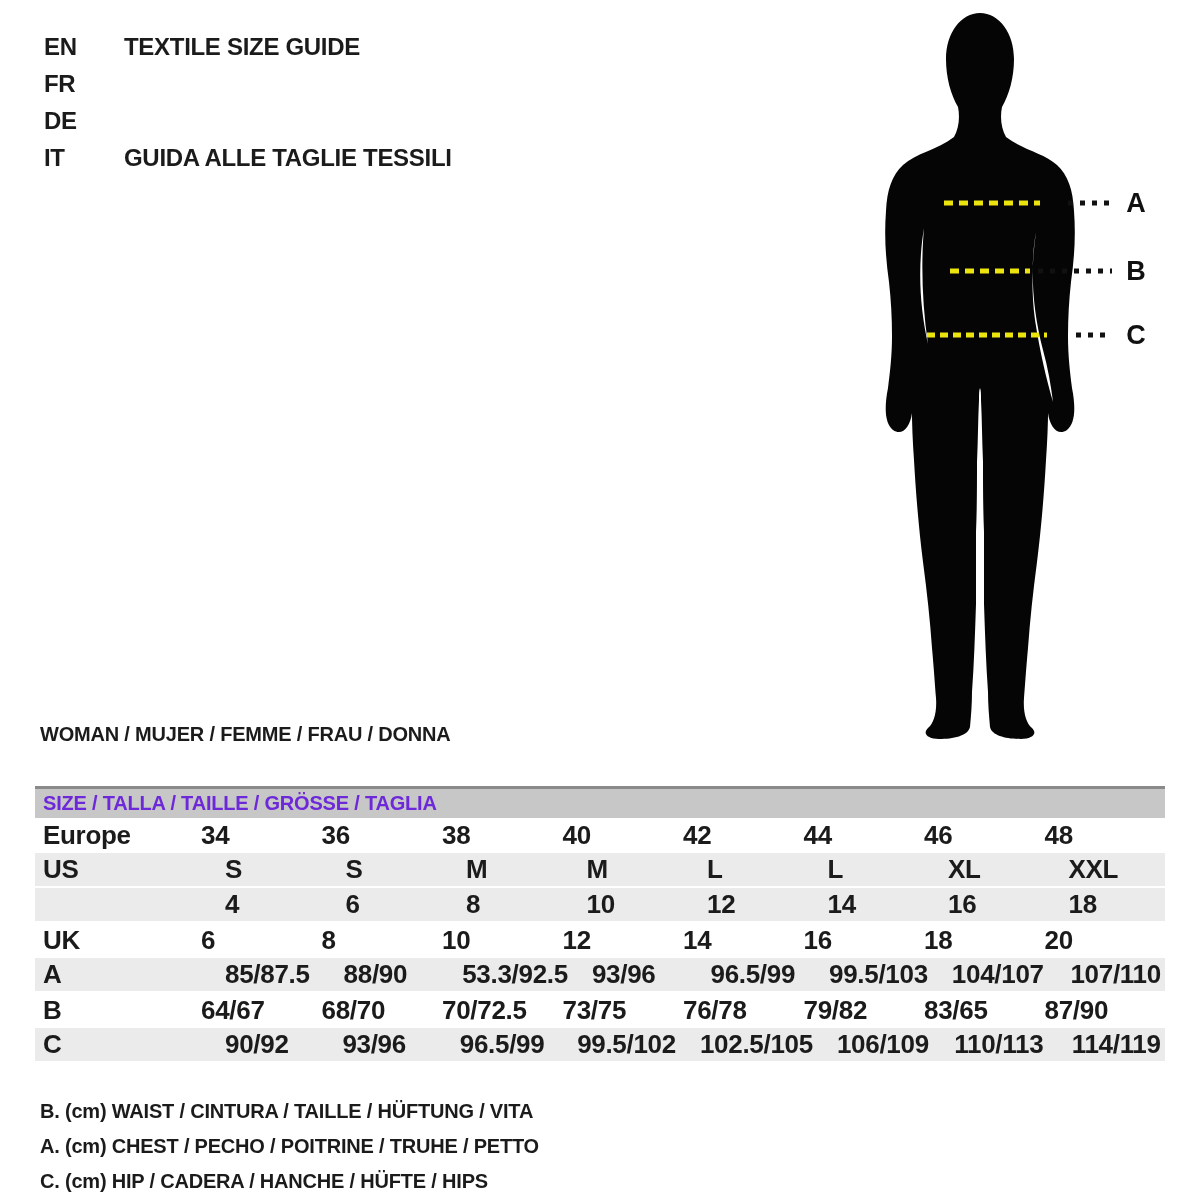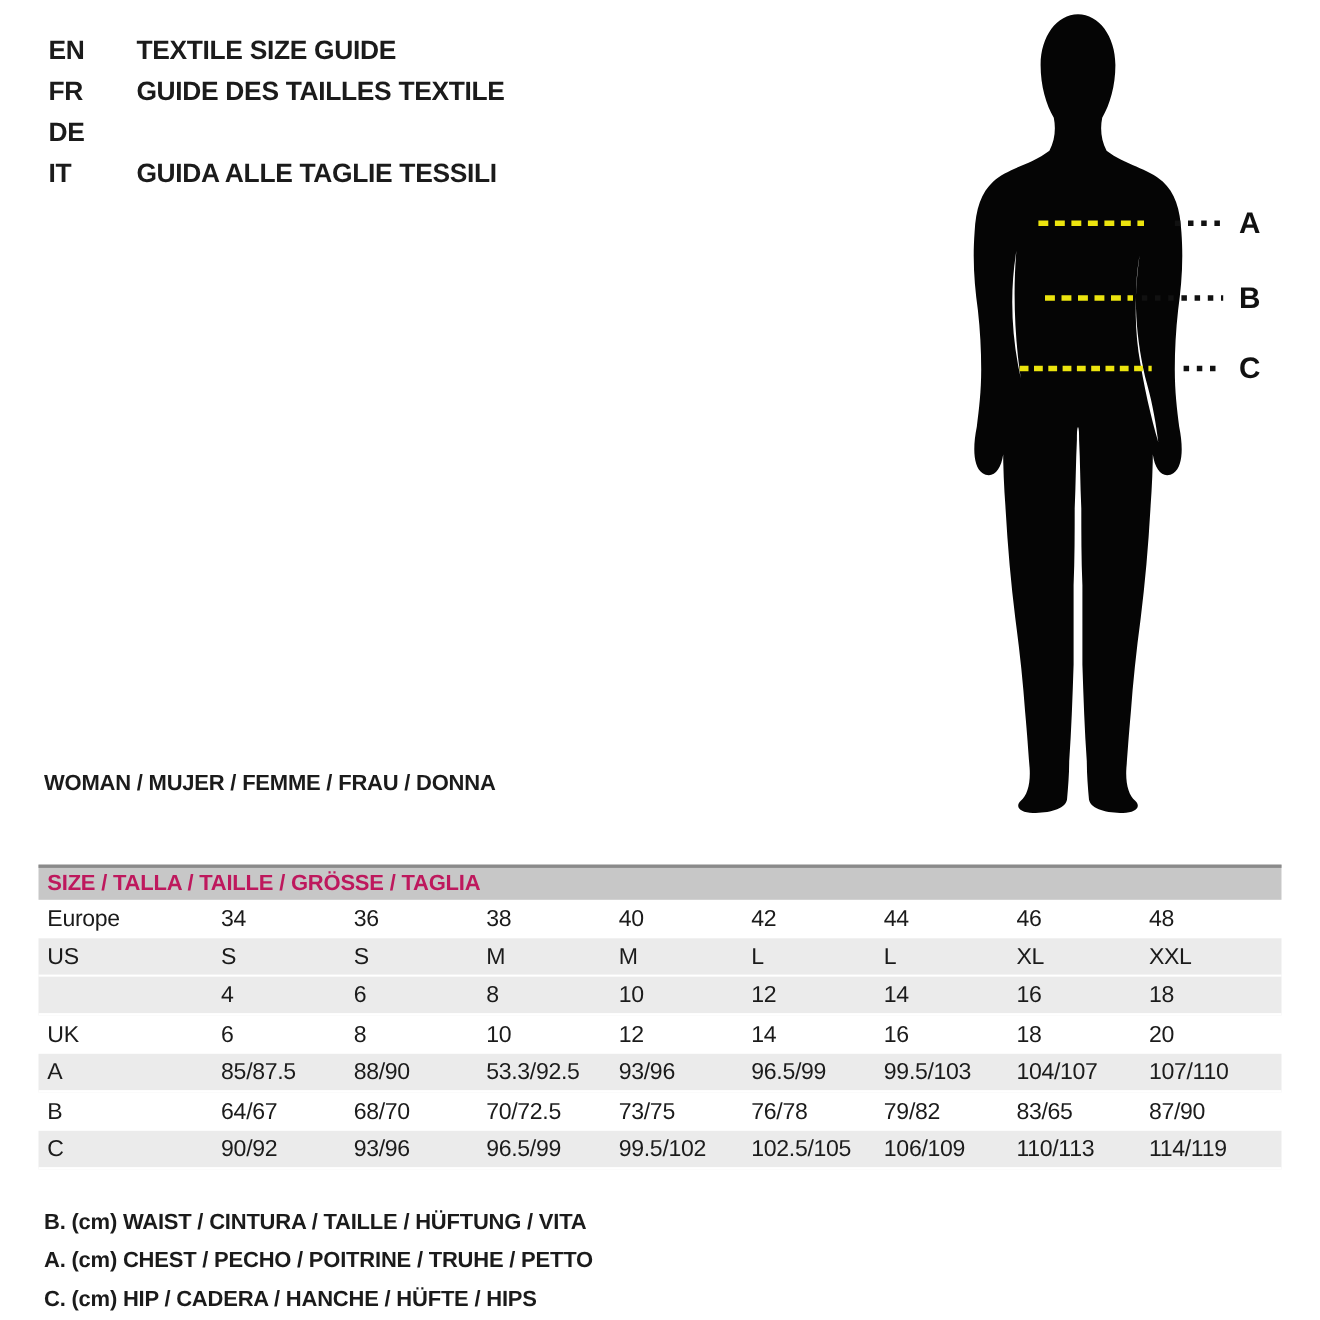--- a/index.html
+++ b/index.html
@@ -7,48 +7,47 @@
     position:relative;width:1200px;height:1200px;background:#fff;overflow:hidden;
     font-family:"Liberation Sans","DejaVu Sans",sans-serif;color:#1b1b1b;
   }
   
   .lang-list{position:absolute;left:44px;top:28px;}
   .lang-row{display:flex;height:37px;align-items:center;font-size:24px;font-weight:700;letter-spacing:-0.3px;}
   .lang-code{width:80px;}
   
   .figure{position:absolute;left:880px;top:0;width:320px;height:760px;}
   
-  .section-title{position:absolute;left:40px;top:701px;font-size:20px;font-weight:700;letter-spacing:-0.2px;}
+  .section-title{position:absolute;left:40px;top:723px;font-size:20px;font-weight:700;letter-spacing:-0.2px;}
   
   .size-table{position:absolute;left:35px;top:786px;width:1130px;}
   .thead{
     border-top:3px solid #8a8a8a;background:#c7c7c7;height:29px;line-height:29px;
-    padding-left:8px;font-size:20px;font-weight:700;color:#be185d;letter-spacing:-0.2px;
+    padding-left:8px;font-size:20px;font-weight:700;color:#6d28d9;letter-spacing:-0.2px;
   }
-  .trow{display:flex;height:35px;align-items:center;box-sizing:border-box;font-size:21px;font-weight:400;letter-spacing:-0.3px;}
-  .trow.shaded{background:#ebebeb;border-bottom:2px solid #fff;}
+  .trow{display:flex;height:35px;align-items:center;box-sizing:border-box;font-size:26px;font-weight:700;letter-spacing:-0.3px;}
+  .trow.shaded{background:#ebebeb;border-bottom:2px solid #fff;gap:24px;}
   .tlabel{width:158px;padding-left:8px;text-align:left;}
   .tcell{flex:1;text-align:left;}
   
   .legend{position:absolute;left:40px;top:1094px;}
   .legend-line{height:35px;line-height:35px;font-size:20px;font-weight:700;letter-spacing:-0.2px;}
 </style>
 </head>
 <body>
 
 <div class="canvas">
 
   <div class="lang-list">
     <div class="lang-row">
       <span class="lang-code">EN</span>
       <span class="lang-label">TEXTILE SIZE GUIDE</span>
     </div>
     <div class="lang-row">
       <span class="lang-code">FR</span>
-      <span class="lang-label">GUIDE DES TAILLES TEXTILE</span>
     </div>
     <div class="lang-row">
       <span class="lang-code">DE</span>
     </div>
     <div class="lang-row">
       <span class="lang-code">IT</span>
       <span class="lang-label">GUIDA ALLE TAGLIE TESSILI</span>
     </div>
   </div>
 

